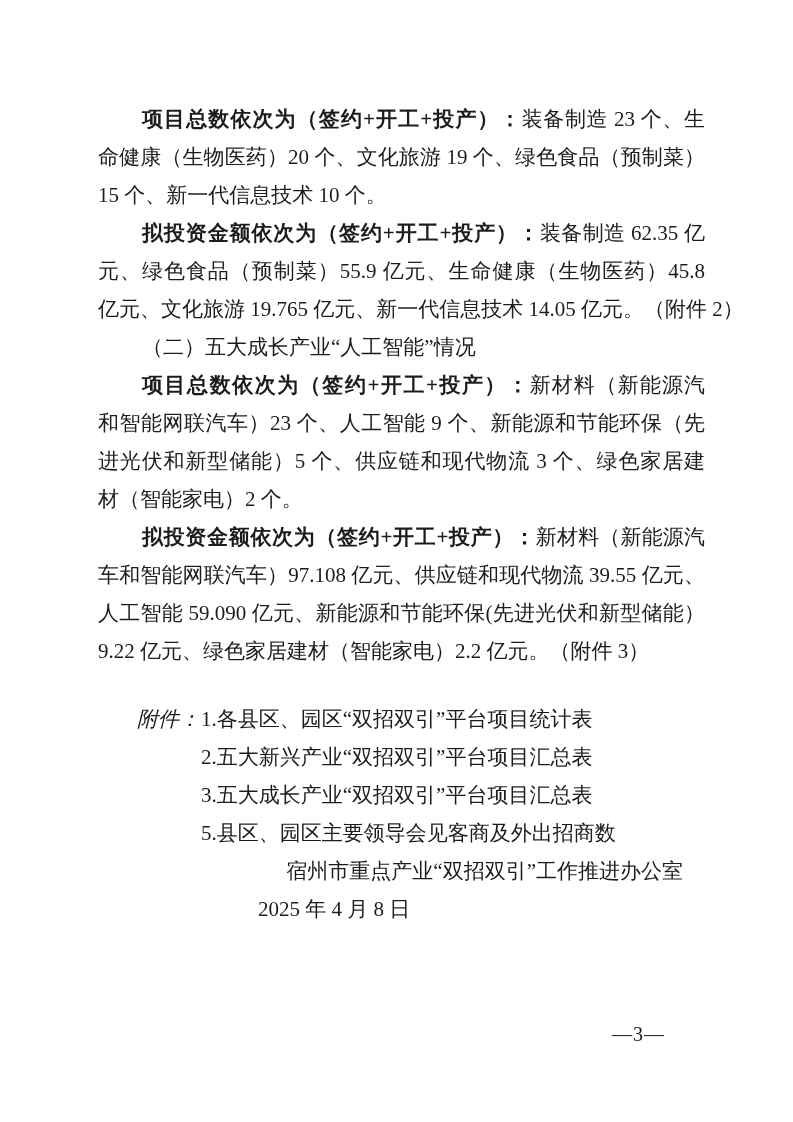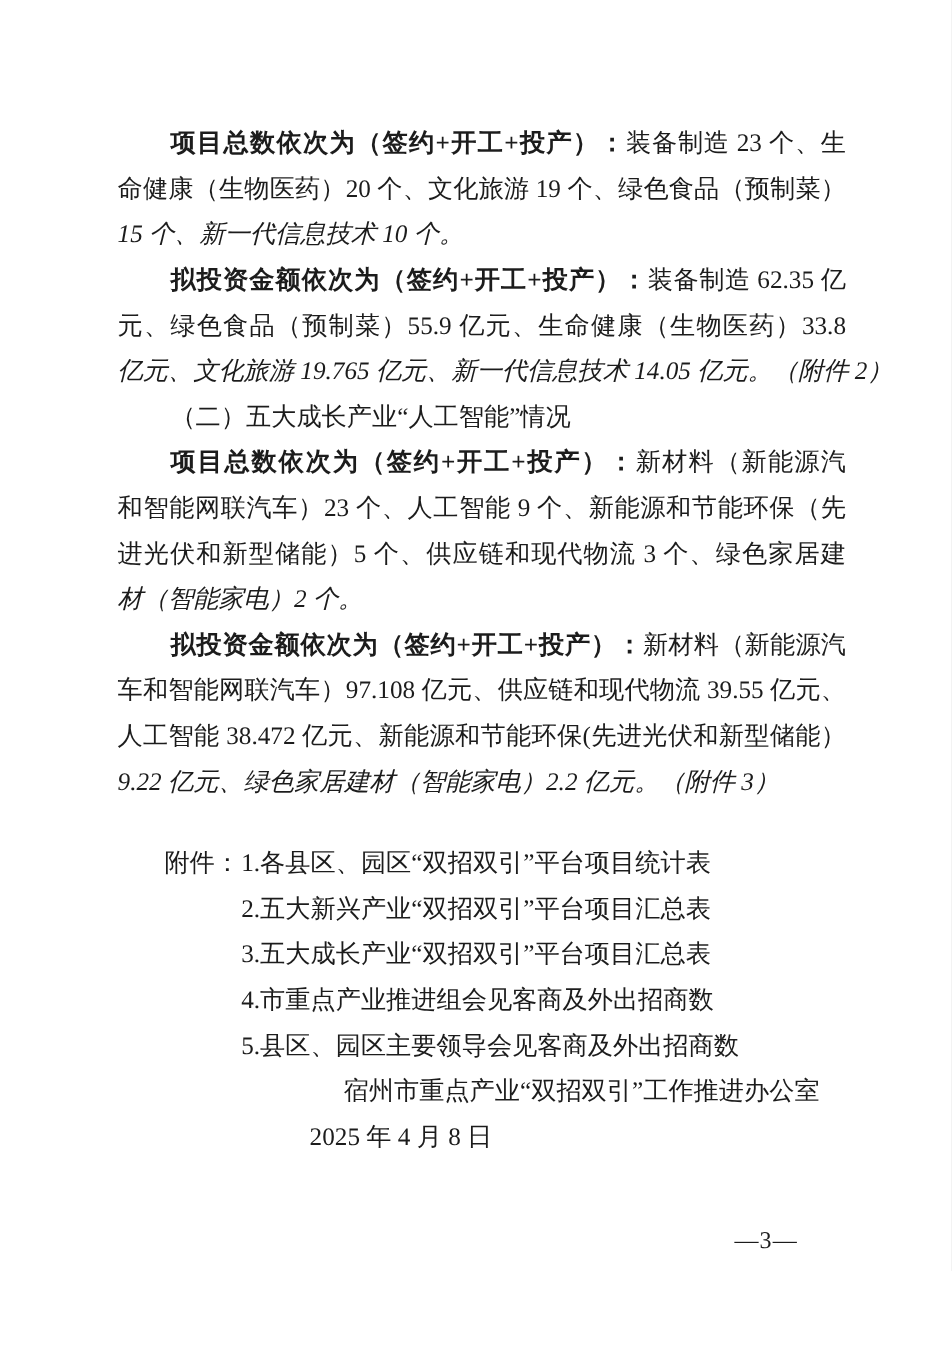--- a/index.html
+++ b/index.html
@@ -27,21 +27,20 @@
   .line {
     height: 38px;
     line-height: 38px;
     white-space: nowrap;
     text-align: justify;
     text-align-last: justify;
   }
   .line.noj {
     text-align: left;
     text-align-last: left;
-    font-style: italic;
   }
   .line.indent {
     padding-left: 44px;
   }
   .lead {
     font-weight: 700;
     letter-spacing: 0.5px;
   }
   .heading {
     height: 38px;
@@ -57,20 +56,21 @@
     line-height: 38px;
     padding-left: 103px;
     white-space: nowrap;
   }
   .att-line.first {
     padding-left: 39px;
   }
   .att-label {
     display: inline-block;
     width: 64px;
+    font-style: italic;
   }
   .signature {
   }
   .sign-org {
     height: 38px;
     line-height: 38px;
     text-align: right;
     padding-right: 22px;
     white-space: nowrap;
   }
@@ -97,45 +97,44 @@
   <div class="content">
 
     <div class="para">
       <div class="line indent"><span class="lead">项目总数依次为（签约+开工+投产）：</span><span>装备制造 23 个、生</span></div>
       <div class="line">命健康（生物医药）20 个、文化旅游 19 个、绿色食品（预制菜）</div>
       <div class="line noj">15 个、新一代信息技术 10 个。</div>
     </div>
 
     <div class="para">
       <div class="line indent"><span class="lead">拟投资金额依次为（签约+开工+投产）：</span><span>装备制造 62.35 亿</span></div>
-      <div class="line">元、绿色食品（预制菜）55.9 亿元、生命健康（生物医药）33.8</div>
+      <div class="line">元、绿色食品（预制菜）55.9 亿元、生命健康（生物医药）45.8</div>
       <div class="line noj">亿元、文化旅游 19.765 亿元、新一代信息技术 14.05 亿元。（附件 2）</div>
     </div>
 
     <div class="heading">（二）五大成长产业“人工智能”情况</div>
 
     <div class="para">
       <div class="line indent"><span class="lead">项目总数依次为（签约+开工+投产）：</span><span>新材料（新能源汽</span></div>
       <div class="line">和智能网联汽车）23 个、人工智能 9 个、新能源和节能环保（先</div>
       <div class="line">进光伏和新型储能）5 个、供应链和现代物流 3 个、绿色家居建</div>
       <div class="line noj">材（智能家电）2 个。</div>
     </div>
 
     <div class="para">
       <div class="line indent"><span class="lead">拟投资金额依次为（签约+开工+投产）：</span><span>新材料（新能源汽</span></div>
       <div class="line">车和智能网联汽车）97.108 亿元、供应链和现代物流 39.55 亿元、</div>
-      <div class="line">人工智能 38.472 亿元、新能源和节能环保(先进光伏和新型储能）</div>
+      <div class="line">人工智能 59.090 亿元、新能源和节能环保(先进光伏和新型储能）</div>
       <div class="line noj">9.22 亿元、绿色家居建材（智能家电）2.2 亿元。（附件 3）</div>
     </div>
 
     <div class="attachments">
       <div class="att-line first"><span class="att-label">附件：</span><span>1.各县区、园区“双招双引”平台项目统计表</span></div>
       <div class="att-line">2.五大新兴产业“双招双引”平台项目汇总表</div>
       <div class="att-line">3.五大成长产业“双招双引”平台项目汇总表</div>
-      <div class="att-line">4.市重点产业推进组会见客商及外出招商数</div>
       <div class="att-line">5.县区、园区主要领导会见客商及外出招商数</div>
     </div>
 
     <div class="signature">
       <div class="sign-org">宿州市重点产业“双招双引”工作推进办公室</div>
       <div class="sign-date">2025 年 4 月 8 日</div>
     </div>
 
   </div>
 

